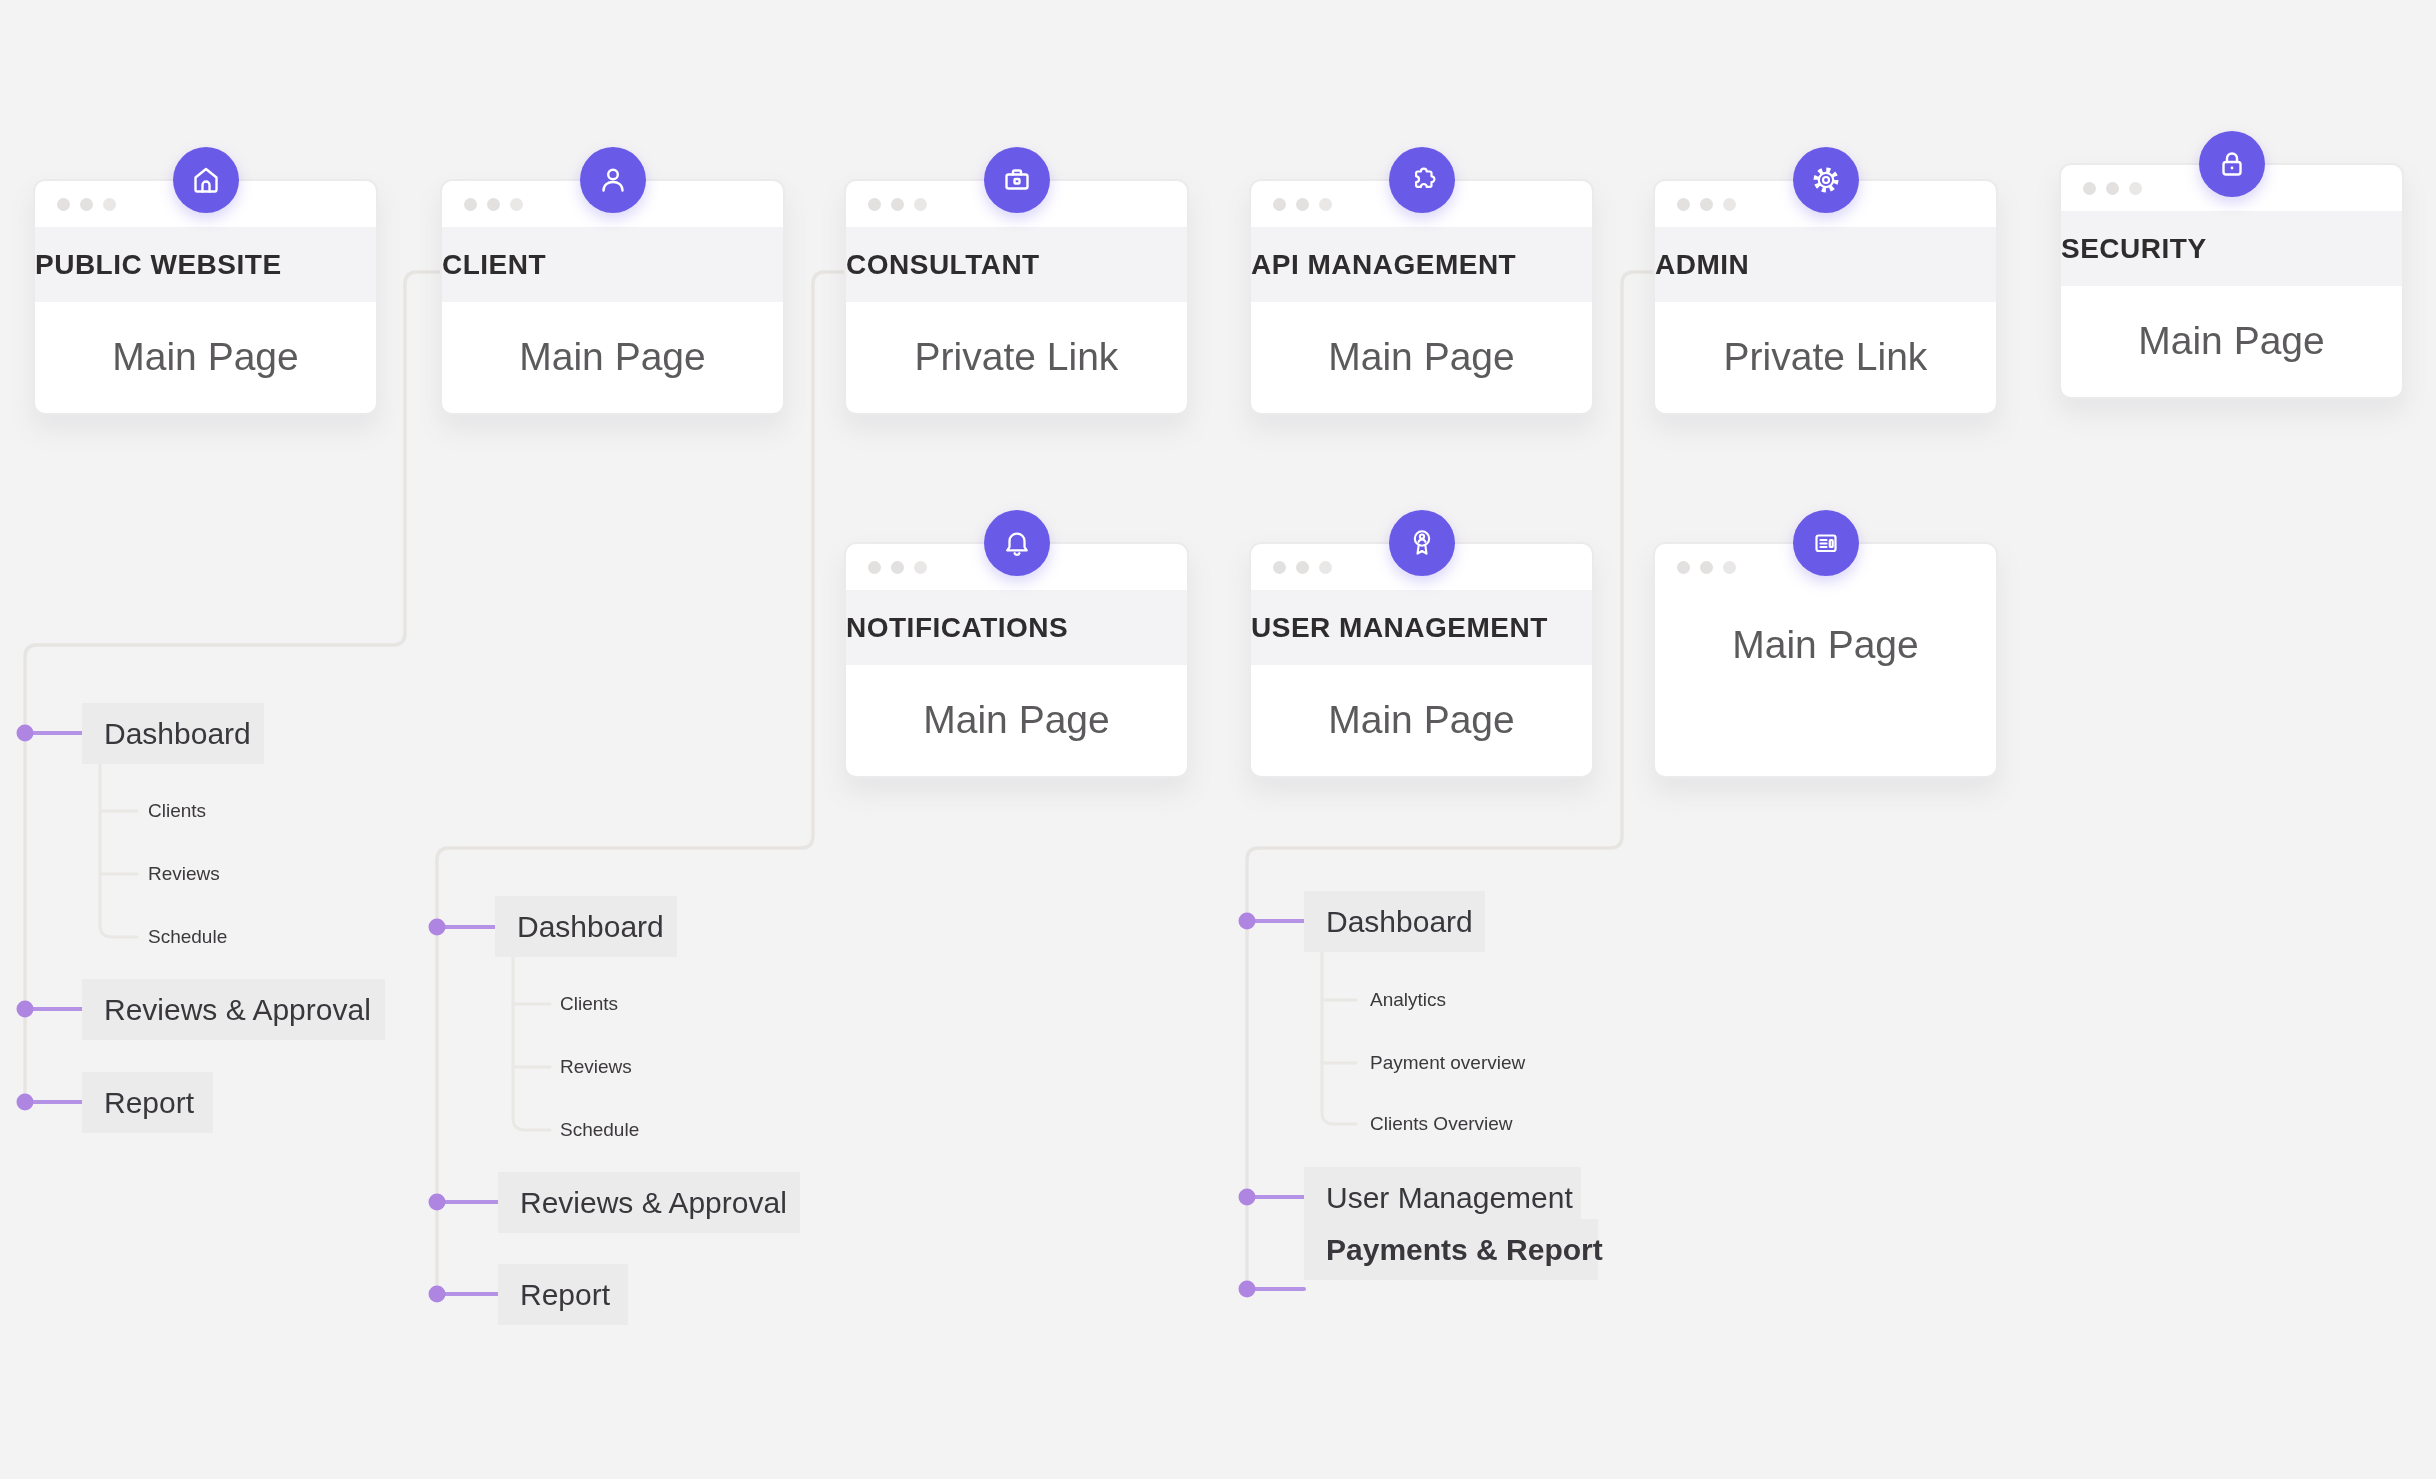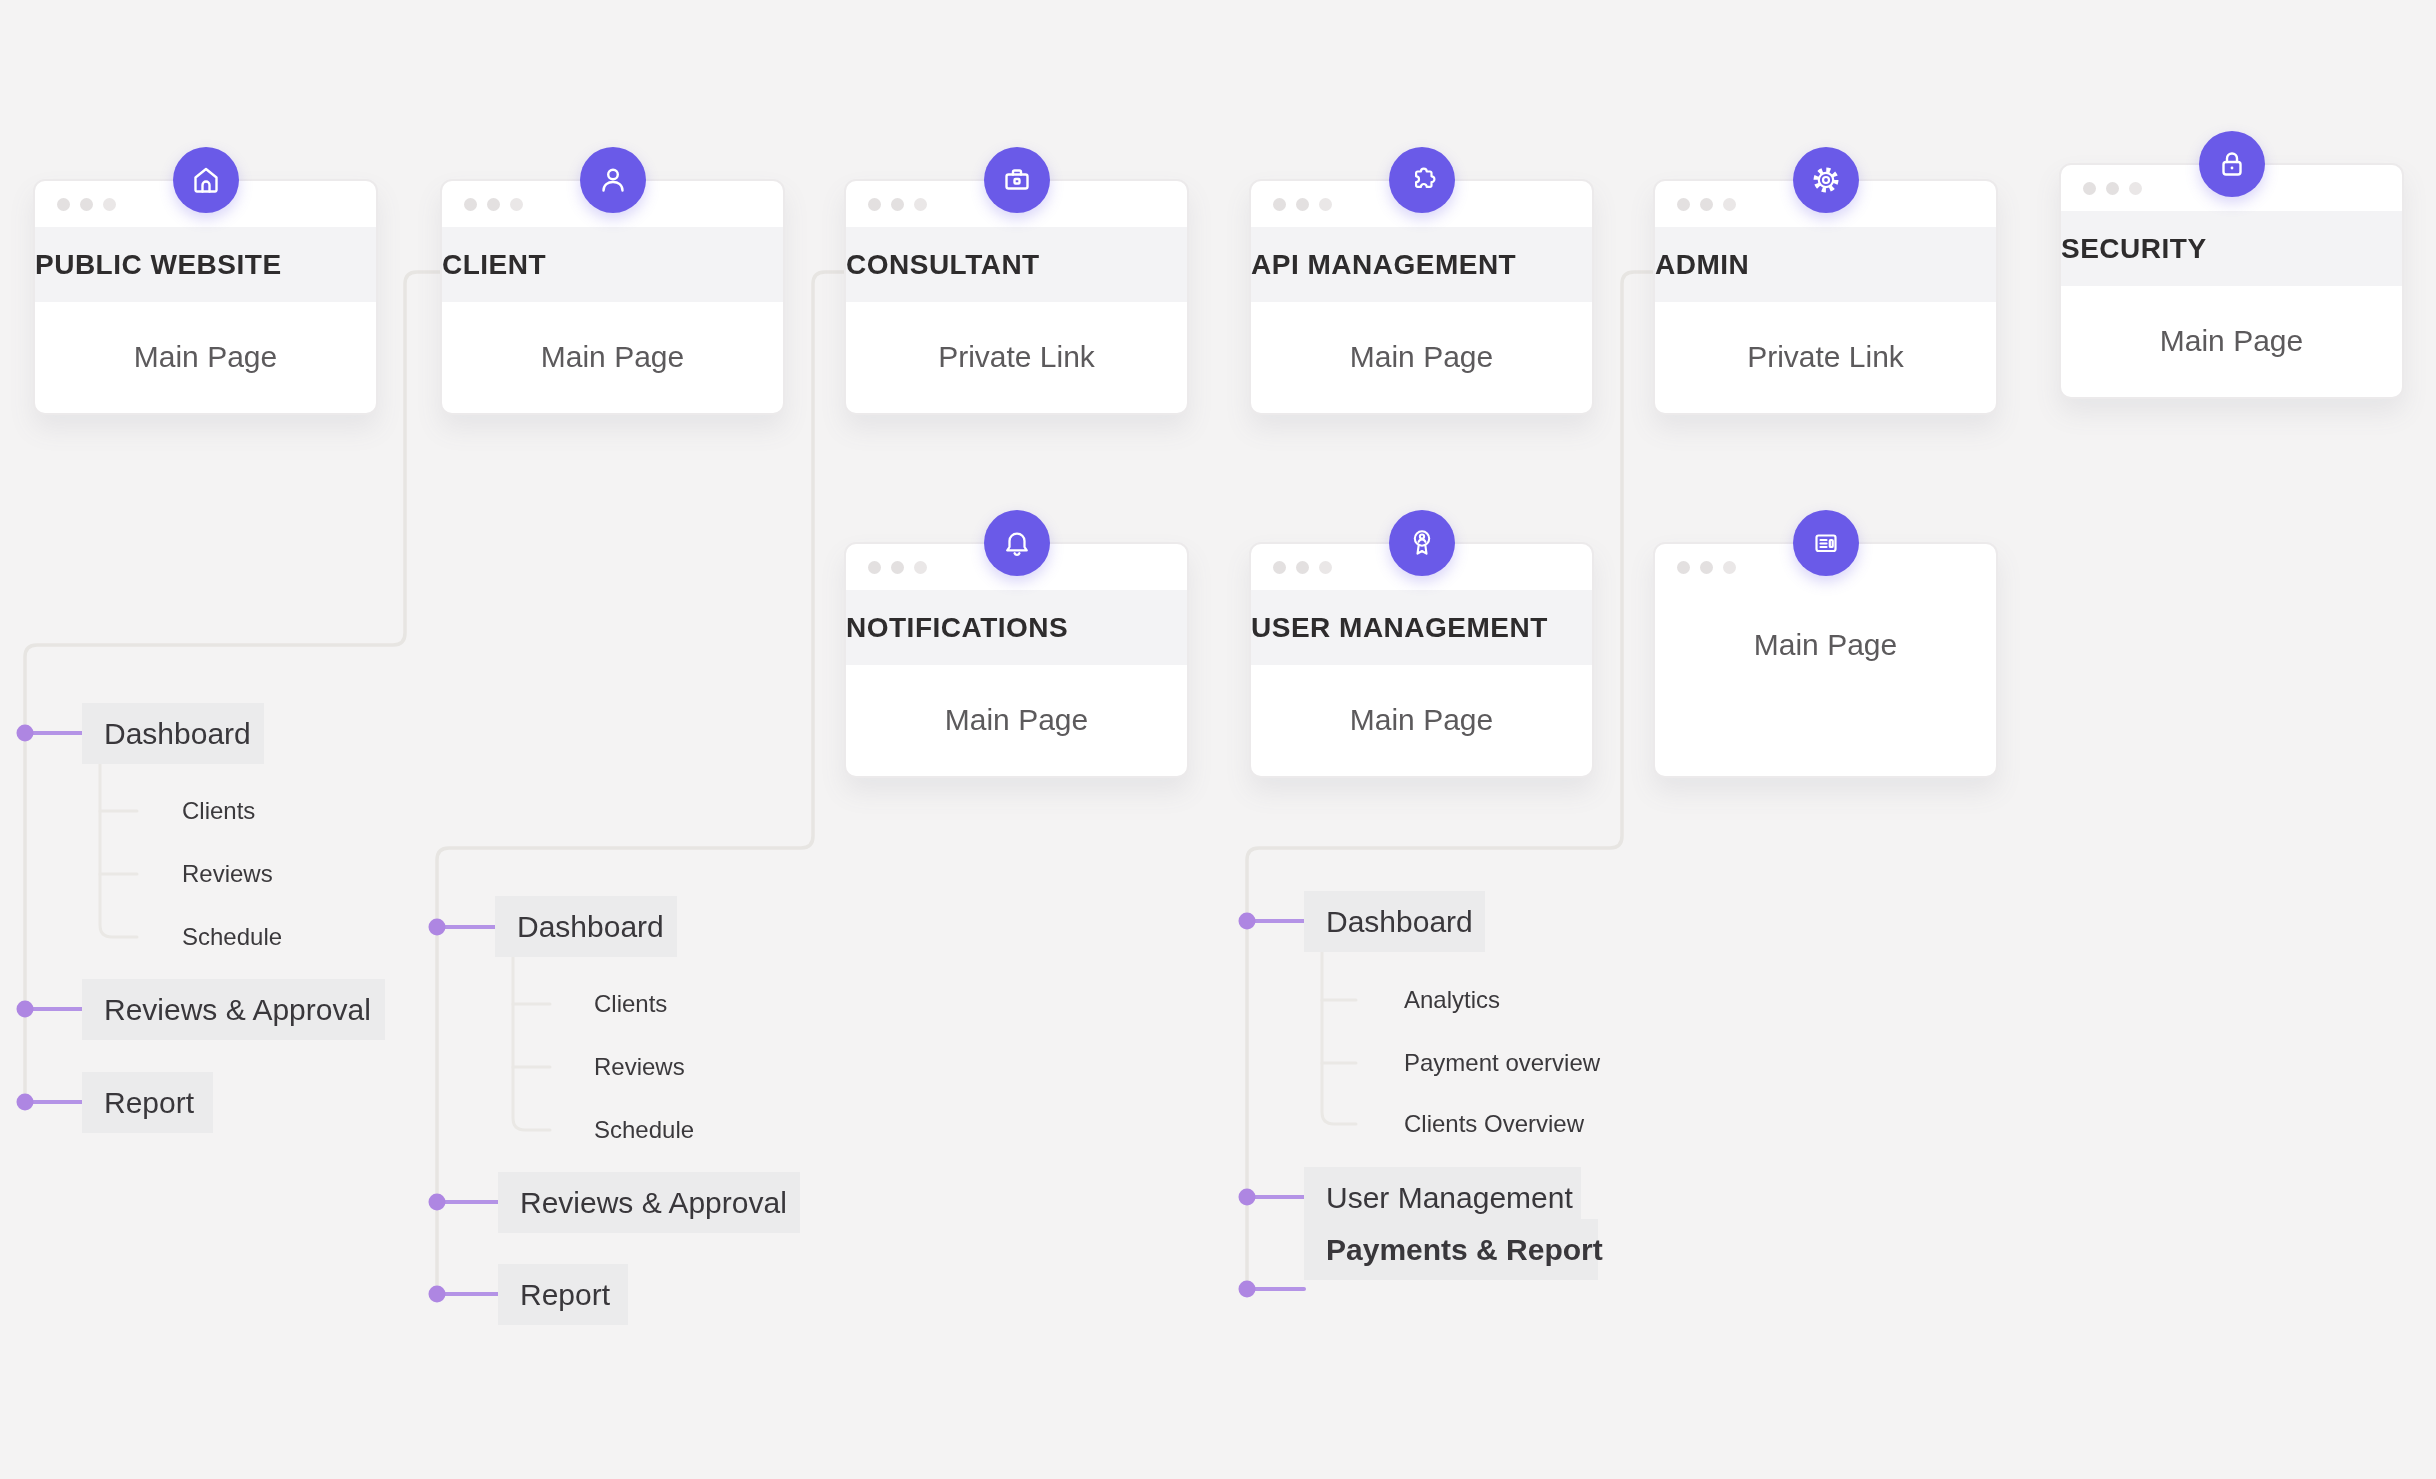--- a/index.html
+++ b/index.html
@@ -9,37 +9,37 @@
   
   .card{position:absolute;width:345px;height:236px;background:#ffffff;
         border:2px solid #eceaeb;border-radius:12px;z-index:2;box-sizing:border-box;
         box-shadow:0 14px 26px rgba(110,110,130,.10);}
   .chrome{height:46px;display:flex;align-items:center;padding-left:22px;gap:10px;}
   .wdot{width:13px;height:13px;border-radius:50%;background:#e3e0e0;}
   .wdot.d3{background:#eae7e7;}
   .band{height:75px;background:#f3f3f5;display:flex;align-items:center;justify-content:flex-start;}
   .ctitle{font-weight:700;font-size:28px;letter-spacing:.5px;color:#2e2c2d;}
   .cbody{height:109px;display:flex;align-items:center;justify-content:center;
-         font-size:30px;color:#5c5a5c;}
+         font-size:39px;color:#5c5a5c;}
   .badge{position:absolute;left:calc(50% - 33px);top:-34px;width:66px;height:66px;
          border-radius:50%;background:#6a5ae8;display:flex;align-items:center;justify-content:center;
          box-shadow:0 6px 14px rgba(106,90,232,.25);}
   .badge svg{display:block;}
 
   
   .pos-pw{left:33px;top:179px}   .pos-cl{left:440px;top:179px}  .pos-co{left:844px;top:179px}
   .pos-ap{left:1249px;top:179px} .pos-ad{left:1653px;top:179px} .pos-se{left:2059px;top:163px}
   .pos-no{left:844px;top:542px}  .pos-um{left:1249px;top:542px} .pos-bn{left:1653px;top:542px}
 
   
   .nlabel{position:absolute;background:#ebebec;color:#39373b;font-size:30px;
           display:flex;align-items:center;padding:0 22px;box-sizing:border-box;
           height:61px;z-index:2;white-space:nowrap;}
-  .sub{position:absolute;transform:translateY(-50%);font-size:24px;color:#3b393c;
-       z-index:2;white-space:nowrap;margin-left:34px;}
+  .sub{position:absolute;transform:translateY(-50%);font-size:19px;color:#3b393c;
+       z-index:2;white-space:nowrap;}
 
   
   .t1-dash{left:82px;top:703px;width:182px;}
   .t1-s1{left:148px;top:811px} .t1-s2{left:148px;top:874px} .t1-s3{left:148px;top:937px}
   .t1-ra{left:82px;top:979px;width:303px;}
   .t1-rep{left:82px;top:1072px;width:131px;}
   
   .t2-dash{left:495px;top:896px;width:182px;}
   .t2-s1{left:560px;top:1004px} .t2-s2{left:560px;top:1067px} .t2-s3{left:560px;top:1130px}
   .t2-ra{left:498px;top:1172px;width:302px;}

